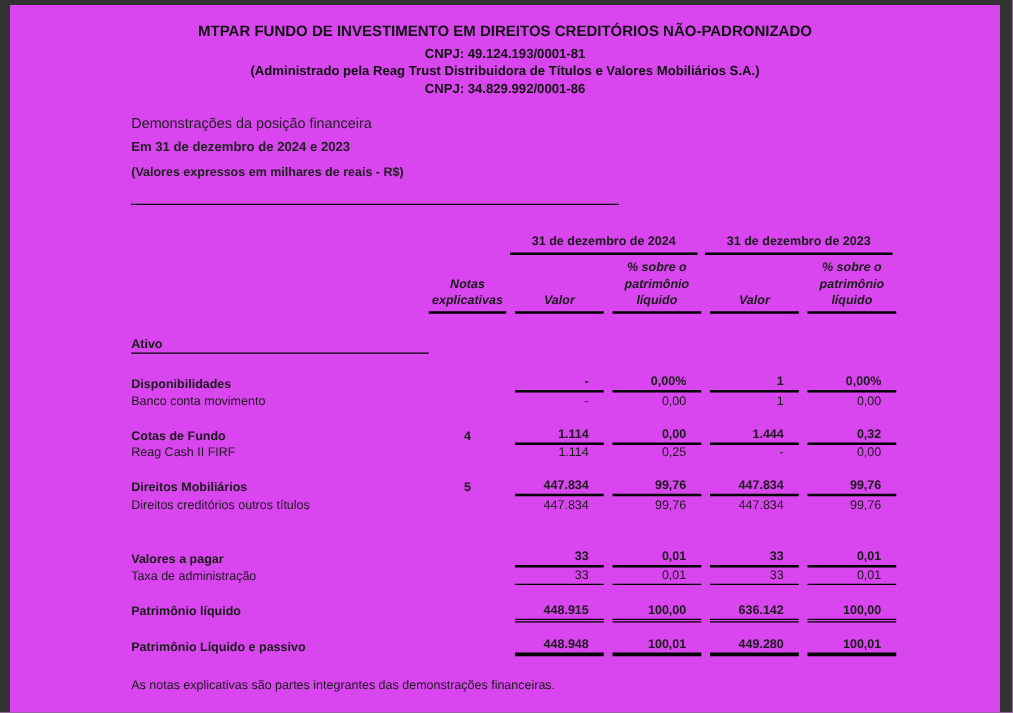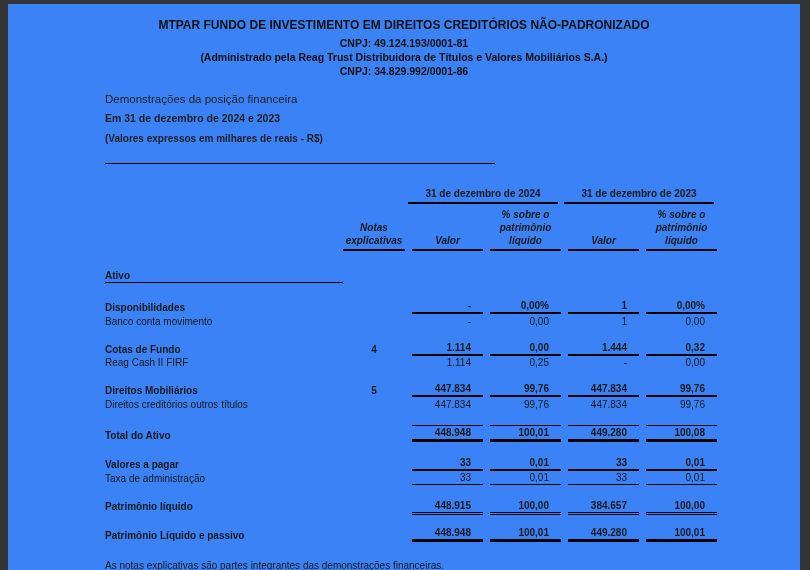--- a/index.html
+++ b/index.html
@@ -11,21 +11,21 @@
   }
   .frame {
     position:relative;
     width:810px; height:570px;
     background:#333333;
     overflow:hidden;
   }
   .page {
     position:absolute;
     left:8px; top:4px; right:10px; bottom:0;
-    background:#3b82f6;
+    background:#d946ef;
     overflow:hidden;
   }
   .doc-header { text-align:center; margin-top:14px; }
   .doc-title { font-size:12px; font-weight:bold; margin:0 0 5px 0; color:#111; }
   .doc-line  { font-size:10.5px; font-weight:bold; margin:2px 0; color:#111; }
 
   .stmt { margin:16px 0 0 97px; }
   .stmt-title { font-size:11.5px; font-weight:normal; margin:0 0 7px 0; }
   .stmt-sub   { font-size:10.5px; font-weight:bold; margin:0 0 9px 0; }
   .stmt-note  { font-size:10px;  font-weight:bold; margin:0; width:390px;
@@ -273,36 +273,20 @@
             </td>
         <td class="num">
               <div class="ibox">99,76</div>
             </td>
       </tr>
 
       <tr class="sp14">
             <td colspan="6"></td>
           </tr>
 
-      <tr class="row bold r-total">
-        <td class="lbl">Total do Ativo</td>
-        <td class="note-c"></td>
-        <td class="num">
-              <div class="ibox">448.948</div>
-            </td>
-        <td class="num">
-              <div class="ibox">100,01</div>
-            </td>
-        <td class="num">
-              <div class="ibox">449.280</div>
-            </td>
-        <td class="num">
-              <div class="ibox">100,08</div>
-            </td>
-      </tr>
 
       <tr class="sp14">
             <td colspan="6"></td>
           </tr>
 
       <tr class="row bold r-below">
         <td class="lbl">Valores a pagar</td>
         <td class="note-c"></td>
         <td class="num">
               <div class="ibox">33</div>
@@ -341,21 +325,21 @@
       <tr class="row bold r-double">
         <td class="lbl">Patrimônio líquido</td>
         <td class="note-c"></td>
         <td class="num">
               <div class="ibox">448.915</div>
             </td>
         <td class="num">
               <div class="ibox">100,00</div>
             </td>
         <td class="num">
-              <div class="ibox">384.657</div>
+              <div class="ibox">636.142</div>
             </td>
         <td class="num">
               <div class="ibox">100,00</div>
             </td>
       </tr>
 
       <tr class="sp13">
             <td colspan="6"></td>
           </tr>
 

